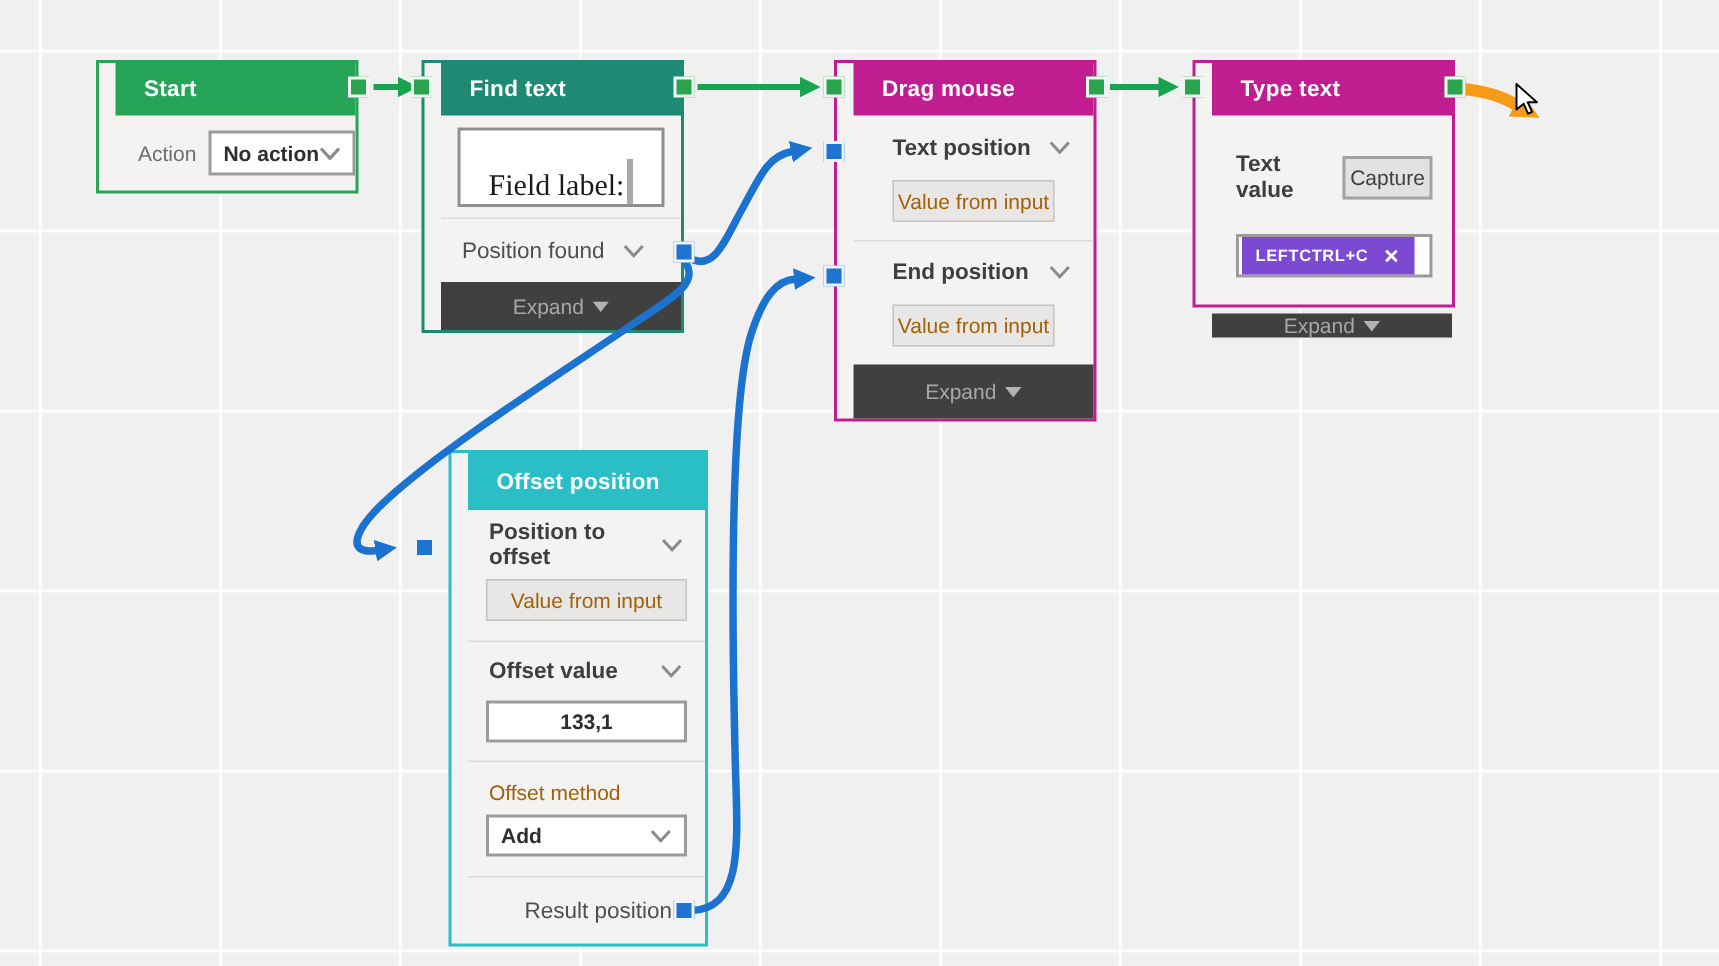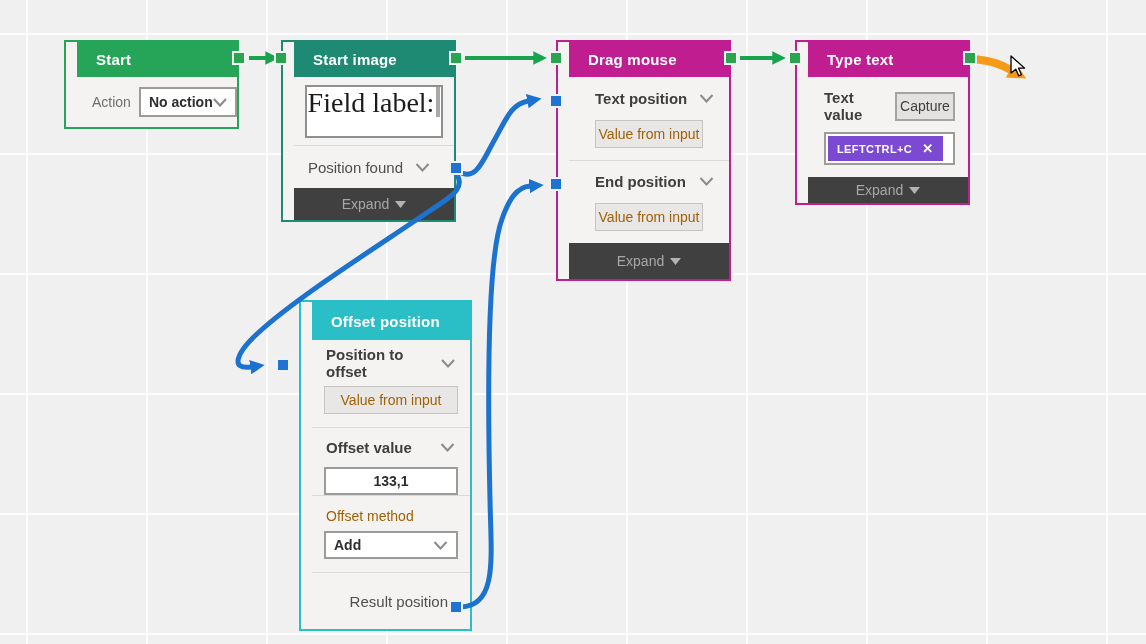--- a/index.html
+++ b/index.html
@@ -46,54 +46,54 @@
 
   
   #node-start { left:64px; top:40px; width:175px; height:89px; }
   #node-start .body { flex:1; display:flex; align-items:center; padding-left:15px; }
   #node-start .action-label { font-size:14px; color:#6e6e6e; margin-right:8px; }
   #node-start .select-box { width:101px; height:30px; }
 
   
   #node-findimage { left:281px; top:40px; width:175px; height:182px; }
   .img-preview { margin:8px 11px 7px; height:53px; background:#fff; border:2px solid #8f8f8f;
-                 display:flex; align-items:flex-start; justify-content:center;
-                 font-family:"Liberation Serif", serif; font-size:28px; color:#1b1b1b; }
+                 display:flex; align-items:flex-end; justify-content:center;
+                 font-family:"Liberation Serif", serif; font-size:20px; color:#1b1b1b; }
   .img-caret { width:4px; height:30px; background:#a9a9a9; margin-left:2px; }
   #row-position-found { height:43px; border-top:1px solid #dcdad7; justify-content:flex-end;
                         padding-right:24px; gap:12px; }
   #node-findimage .expand-footer { flex:1; }
 
   
   #node-dragmouse { left:556px; top:40px; width:175px; height:241px; }
   #node-dragmouse .io-row { height:42px; justify-content:space-between; padding:0 15px 0 26px; }
   #node-dragmouse .ghost-btn { margin:1px 26px 12px; height:28px; }
   #node-dragmouse .expand-footer { flex:1; }
 
   
-  #node-typetext { left:795px; top:40px; width:175px; height:165px; }
+  #node-typetext { left:795px; top:40px; width:175px; height:165px;gap:12px; }
   #row-textvalue { display:flex; align-items:center; justify-content:space-between;
                    padding:12px 13px 0 16px; }
   .capture-btn { width:61px; height:29px; background:#e4e2e0; border:2px solid #a5a3a1;
                  display:flex; align-items:center; justify-content:center; font-size:14px; color:#3f3f3f; }
   .text-input { margin:9px 13px 0 16px; height:33px; background:#fff; border:2px solid #9b9b99;
                 display:flex; align-items:center; padding:0 2px; }
   .key-tag { background:#7b49d2; color:#fff; height:25px; display:inline-flex; align-items:center;
              gap:10px; padding:0 9px; font-size:11px; font-weight:bold; letter-spacing:.4px; }
   .key-tag .x { font-size:13px; font-weight:bold; }
   #node-typetext .expand-footer { flex:1; margin-top:12px; }
 
   
   #node-offset { left:299px; top:300px; width:173px; height:331px; }
   #node-offset .io-row-top { height:46px; display:flex; align-items:center;
                              justify-content:space-between; padding:0 15px 0 14px; }
   #node-offset .ghost-btn { margin:0 12px 13px; height:28px; }
   #row-offset-value { height:40px; display:flex; align-items:center; justify-content:space-between;
                       padding:0 15px 0 14px; border-top:1px solid #dcdad7; }
-  .value-input { margin:0 12px 0; height:28px; background:#fff; border:2px solid #9b9b99;
+  .value-input { margin:0 12px 12px; height:28px; background:#fff; border:2px solid #9b9b99;
                  display:flex; align-items:center; justify-content:center;
                  font-size:14px; font-weight:bold; color:#2e2e2e; }
   #row-offset-method { padding:12px 0 0 14px; font-size:14px; color:#a16207; border-top:1px solid #dcdad7; }
   #node-offset .select-box { margin:7px 12px 0; height:28px; }
   #row-result { flex:1; display:flex; align-items:center; justify-content:flex-end;
                 padding-right:22px; border-top:1px solid #dcdad7; margin-top:13px; }
 
   
   #wires { position:absolute; left:0; top:0; z-index:2; pointer-events:none; }
   .port { position:absolute; width:14px; height:14px; z-index:3; }
@@ -116,21 +116,21 @@
         <span class="val">No action</span>
         <svg class="chev" width="14" height="9" viewBox="0 0 14 9">
             <polyline points="1,1 7,7.5 13,1" fill="none" stroke="#8b8b8b" stroke-width="2.2"></polyline>
           </svg>
       </div>
     </div>
   </div>
 
   <div class="node n-teal" id="node-findimage">
     <div class="node-header">
-      <span>Start image</span>
+      <span>Find text</span>
     </div>
     <div class="img-preview">
       <span>Field label:</span>
       <span class="img-caret"></span>
     </div>
     <div class="io-row" id="row-position-found">
       <span class="io-label">Position found</span>
       <svg class="chev" width="15" height="9" viewBox="0 0 14 9">
           <polyline points="1,1 7,7.5 13,1" fill="none" stroke="#8b8b8b" stroke-width="2"></polyline>
         </svg>

